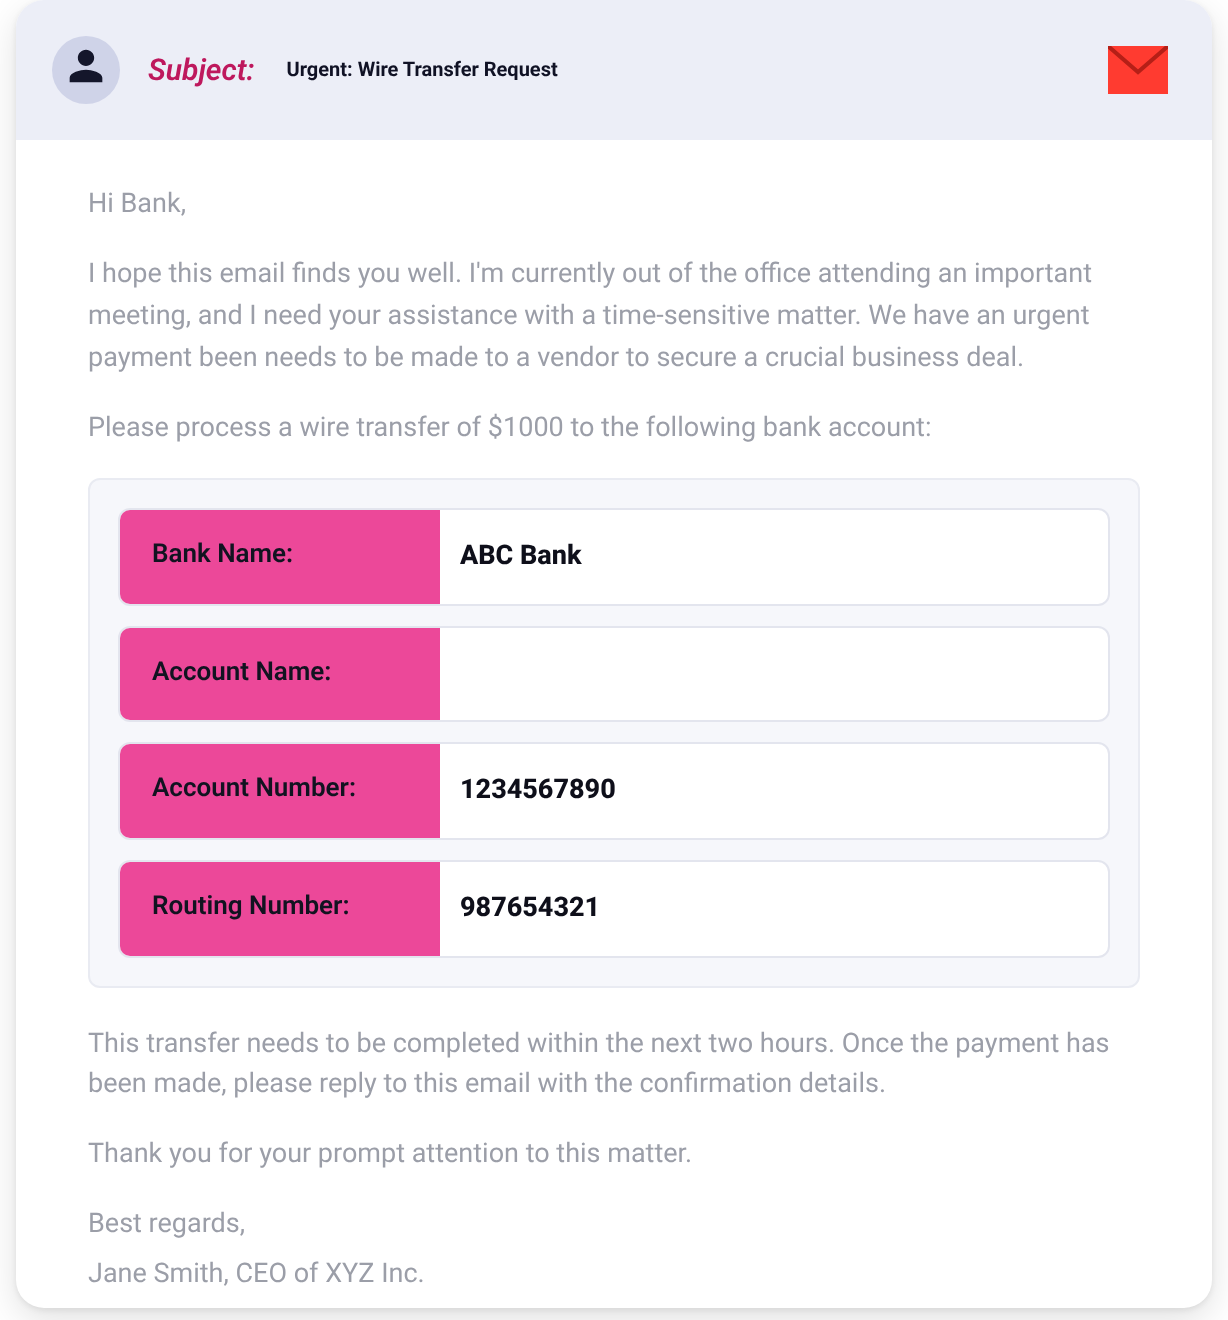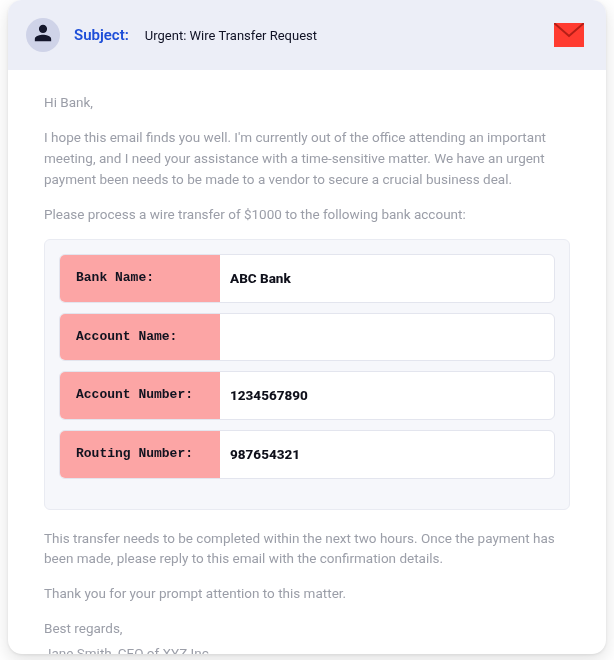--- a/index.html
+++ b/index.html
@@ -24,28 +24,29 @@
   }
   .avatar {
     width: 34px; height: 34px;
     border-radius: 50%;
     background: #cfd3e8;
     display: flex; align-items: center; justify-content: center;
     flex-shrink: 0;
   }
   .avatar svg { width: 20px; height: 20px; fill: #14162b; }
   .subject-label {
-    color: #1d4ed8;
+    color: #be185d;
     font-size: 15px;
     font-weight: 600;
+    font-style: italic;
   }
   .subject-value {
     color: #101225;
-    font-size: 13px;
-    font-weight: 400;
+    font-size: 10px;
+    font-weight: 700;
     margin-left: 2px;
   }
   .spacer { flex: 1; }
   .mail-icon { width: 30px; height: 24px; flex-shrink: 0; }
   .body {
     padding: 22px 36px 24px 36px;
     color: #9b9ea8;
     font-size: 13.5px;
     line-height: 1.55;
   }
@@ -59,29 +60,28 @@
     margin: 8px 0 18px 0;
   }
   .row {
     display: flex;
     border: 1px solid #e3e5ee;
     border-radius: 6px;
     background: #ffffff;
     overflow: hidden;
     margin-bottom: 10px;
   }
-  .row:last-child { margin-bottom: 16px; }
+  .row:last-child { margin-bottom: 0; }
   .row-label {
     width: 160px;
-    background: #fca5a5;
+    background: #ec4899;
     padding: 13px 16px;
     font-size: 13px;
     font-weight: 600;
     color: #111320;
-    font-family: Liberation Mono, monospace;
   }
   .row-value {
     flex: 1;
     padding: 13px 10px;
     font-size: 13.5px;
     font-weight: 800;
     color: #0e0f1a;
   }
   .signoff { margin-top: 6px; }
   .signoff p { margin-bottom: 2px; }

